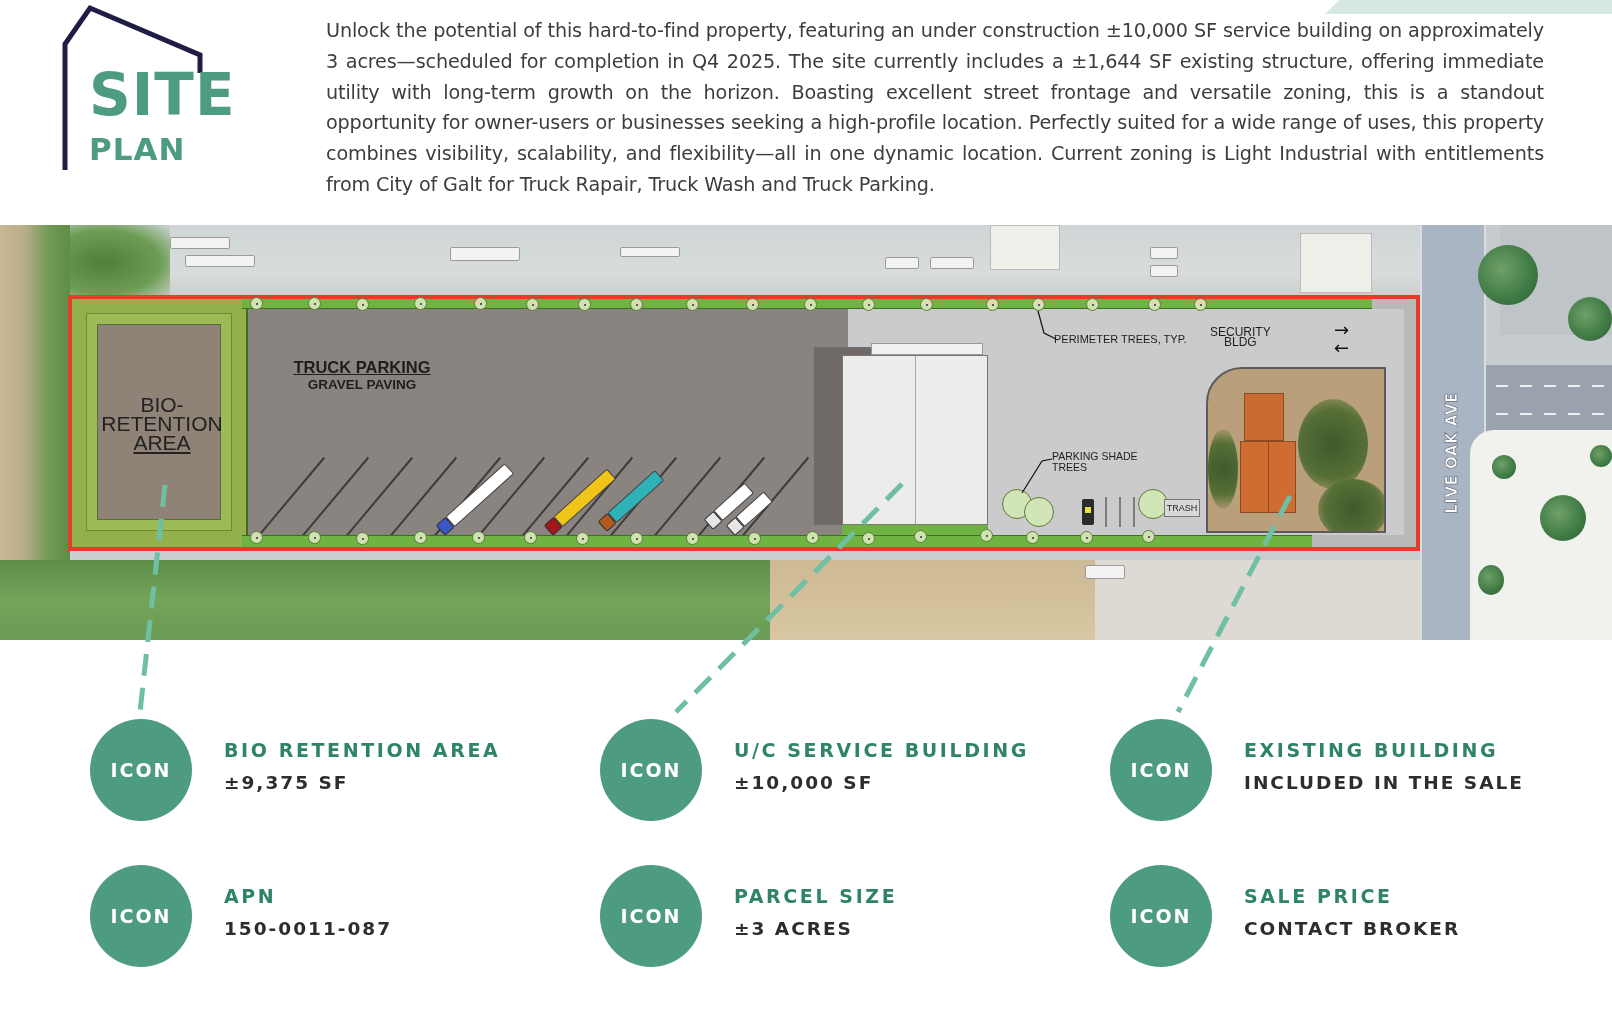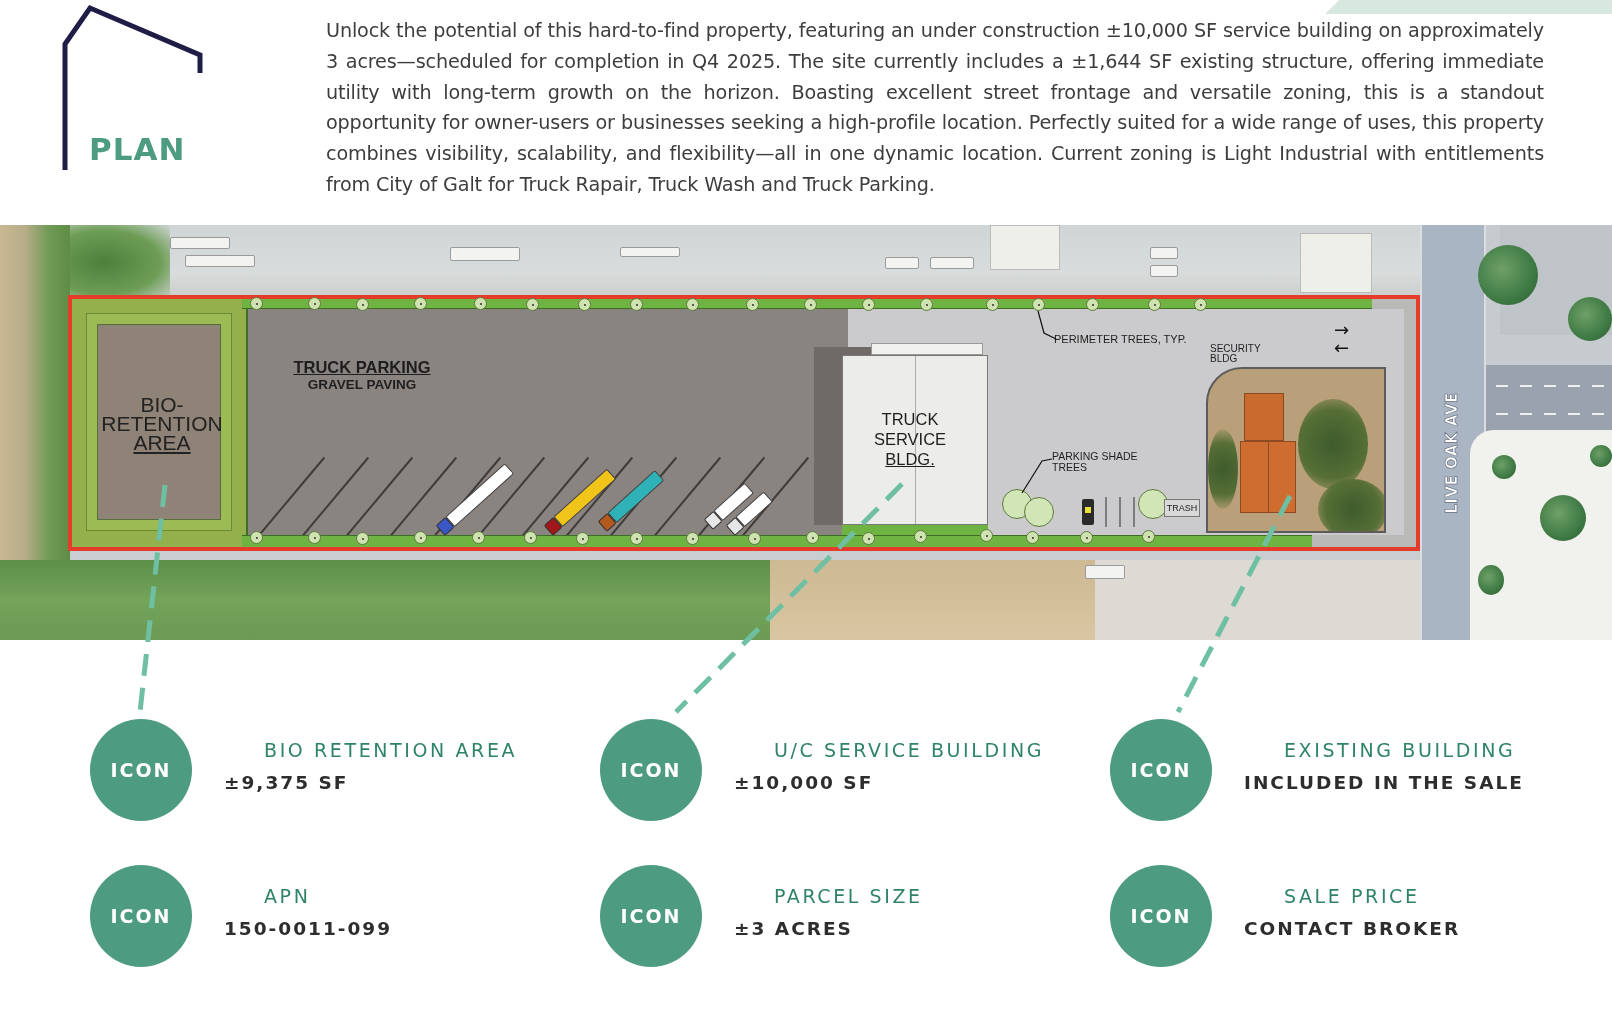--- a/index.html
+++ b/index.html
@@ -72,30 +72,31 @@
   .car { position: absolute; left: 1010px; top: 200px; width: 12px; height: 26px; background: #2b2b2b; border-radius: 2px; }
   .car::before { content: ""; position: absolute; left: 3px; top: 8px; width: 6px; height: 6px; background: #e6e23a; }
 
   
   .leaders { position: absolute; left: 0; top: 0; width: 1612px; height: 1028px; pointer-events: none; }
 
   
   .feature { position: absolute; }
   .feature .badge { position: absolute; left: 0; top: 0; width: 102px; height: 102px; border-radius: 50%; background: #4d9b80; display: flex; align-items: center; justify-content: center; }
   .feature .badge span { font-family: "DejaVu Sans", sans-serif; font-weight: bold; font-size: 19px; letter-spacing: 2px; color: #ffffff; }
-  .feature .title { position: absolute; left: 134px; top: 20px; white-space: nowrap; font-family: "DejaVu Sans", sans-serif; font-weight: normal; font-size: 19px; letter-spacing: 2.6px; color: #2f8466; margin-left: 40px; }
+  .feature .title { position: absolute; left: 134px; top: 20px; white-space: nowrap; font-family: "DejaVu Sans", sans-serif; font-weight: bold; font-size: 19px; letter-spacing: 2.6px; color: #2f8466; }
   .feature .value { position: absolute; left: 134px; top: 50px; white-space: nowrap; font-family: "DejaVu Sans", sans-serif; font-weight: bold; font-size: 18.5px; letter-spacing: 2px; line-height: 28.5px; color: #2d2d2d; text-align: right; }
 </style>
 </head>
 <body>
 
 <div class="logo">
   <svg width="150" height="170" viewBox="0 0 150 170">
     <polyline points="3,166 3,40 28,4 138,51 138,69" fill="none" stroke="#1f1d45" stroke-width="5" stroke-linejoin="miter"></polyline>
   </svg>
+  <div class="logo-site">SITE</div>
   <div class="logo-plan">PLAN</div>
 </div>
 
 <div class="corner-deco"></div>
 
 <p class="intro">Unlock the potential of this hard-to-find property, featuring an under construction ±10,000 SF service building on approximately 3 acres—scheduled for completion in Q4 2025. The site currently includes a ±1,644 SF existing structure, offering immediate utility with long-term growth on the horizon. Boasting excellent street frontage and versatile zoning, this is a standout opportunity for owner-users or businesses seeking a high-profile location. Perfectly suited for a wide range of uses, this property combines visibility, scalability, and flexibility—all in one dynamic location. Current zoning is Light Industrial with entitlements from City of Galt for Truck Rapair, Truck Wash and Truck Parking.</p>
 
 <div class="plan">
   <div class="aerial-north"></div>
   <div class="aerial-green-nw"></div>
@@ -176,25 +177,20 @@
       </div>
     <div class="truck" style="left:668px;top:216px;width:38px;background:#ffffff;">
         <div class="cab" style="background:#e6e6e6;"></div>
       </div>
 
     <div class="paved"></div>
     <div class="bldg-shadow"></div>
     <div class="bldg-cap"></div>
     <div class="bldg"></div>
     <div class="bldg-green"></div>
-    <div class="bldg-label">
-      <div>TRUCK</div>
-      <div>SERVICE</div>
-      <div class="u">BLDG.</div>
-    </div>
 
     <div class="strip-top"></div>
     <div class="strip-bottom"></div>
 
     <div class="ptree" style="left:178px;top:-2px;"></div>
     <div class="ptree" style="left:236px;top:-2px;"></div>
     <div class="ptree" style="left:284px;top:-1px;"></div>
     <div class="ptree" style="left:342px;top:-2px;"></div>
     <div class="ptree" style="left:402px;top:-2px;"></div>
     <div class="ptree" style="left:454px;top:-1px;"></div>
@@ -243,21 +239,21 @@
       <div class="grove" style="left:110px;top:110px;width:70px;height:60px;"></div>
       <div class="grove" style="left:0px;top:60px;width:30px;height:80px;"></div>
     </div>
     <div class="roof-a"></div>
     <div class="roof-b"></div>
 
     <div class="annot" style="left:982px;top:34px;font-size:11px;">PERIMETER TREES, TYP.</div>
     <svg style="position:absolute;left:964px;top:10px;" width="24" height="34">
         <polyline points="2,2 8,24 20,30" fill="none" stroke="#111" stroke-width="1.2"></polyline>
       </svg>
-    <div class="annot" style="left:1138px;top:45px;font-size:10px;line-height:10px;">
+    <div class="annot" style="left:1138px;top:28px;font-size:12px;line-height:10px;text-align:center;">
       <div>SECURITY</div>
       <div>BLDG</div>
     </div>
     <div class="arrow-glyph" style="left:1262px;top:22px;">→</div>
     <div class="arrow-glyph" style="left:1262px;top:40px;">←</div>
     <div class="annot" style="left:980px;top:152px;font-size:10.5px;line-height:11px;">
       <div>PARKING SHADE</div>
       <div>TREES</div>
     </div>
     <svg style="position:absolute;left:946px;top:158px;" width="36" height="40">
@@ -301,21 +297,21 @@
     <div>INCLUDED IN THE SALE</div>
   </div>
 </div>
 
 <div class="feature" style="left:90px;top:865px;">
   <div class="badge">
       <span>ICON</span>
     </div>
   <div class="title">APN</div>
   <div class="value">
-      <div>150-0011-099</div>
+      <div>150-0011-087</div>
     </div>
 </div>
 
 <div class="feature" style="left:600px;top:865px;">
   <div class="badge">
       <span>ICON</span>
     </div>
   <div class="title">PARCEL SIZE</div>
   <div class="value">
       <div>±3 ACRES</div>

